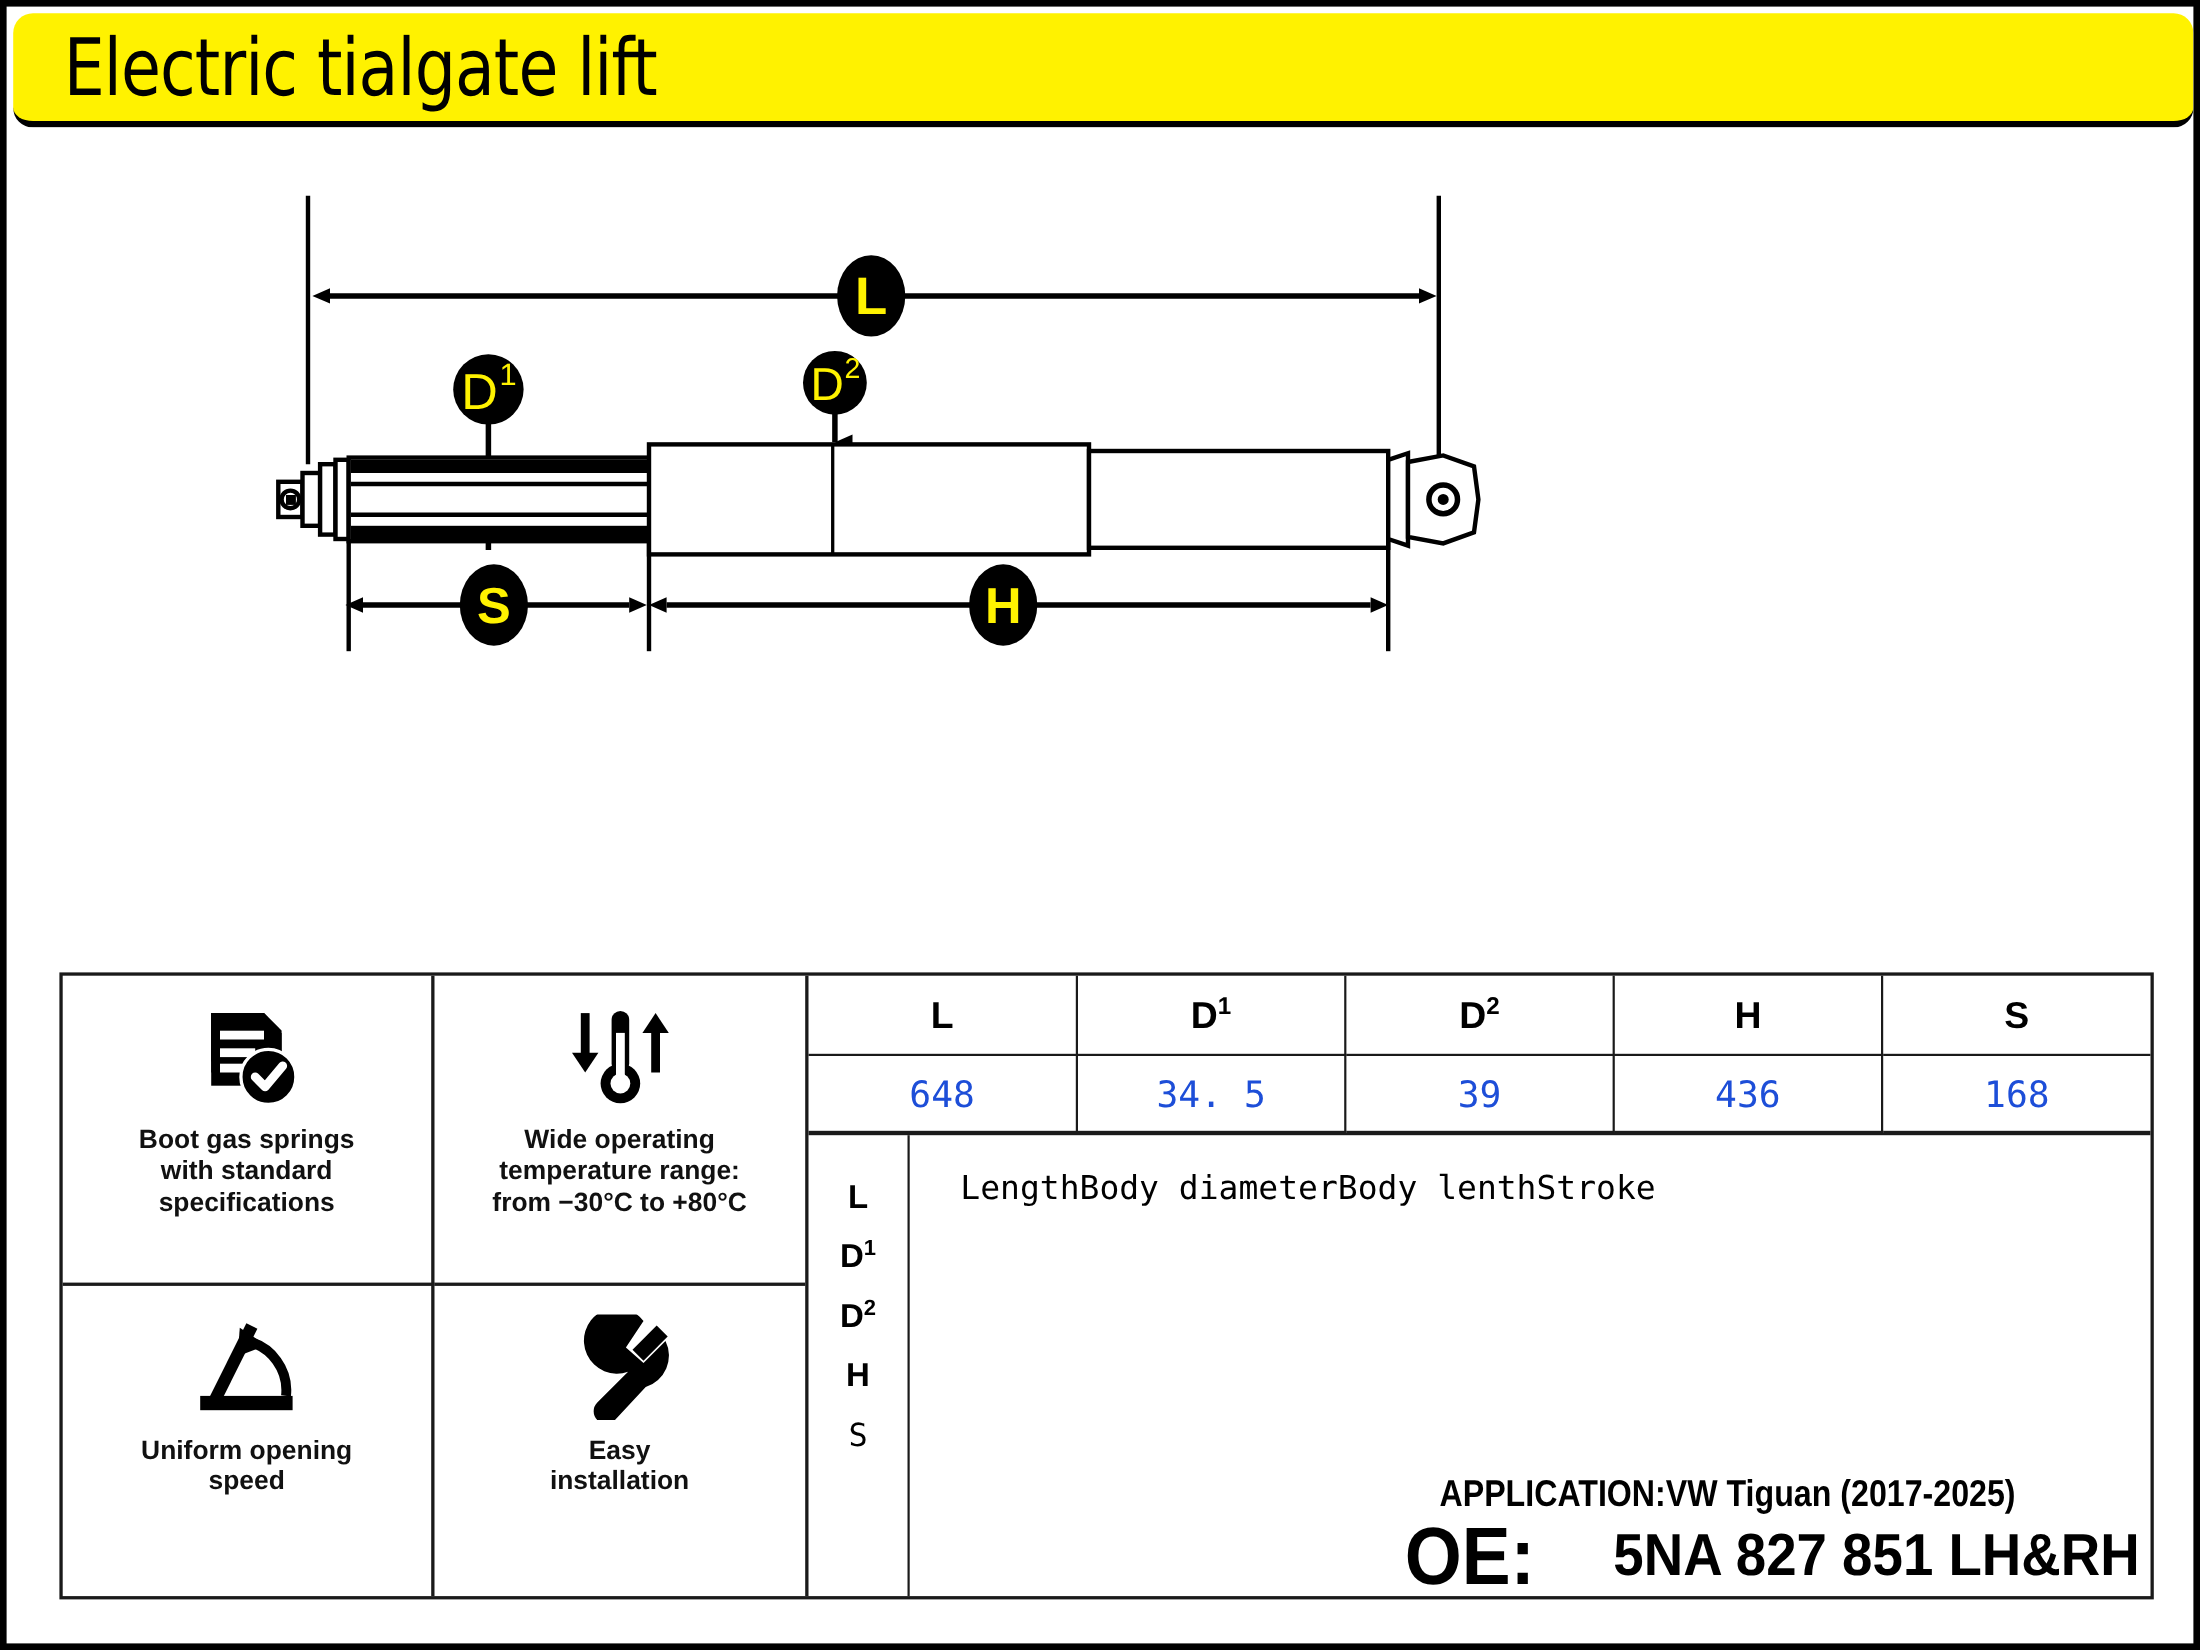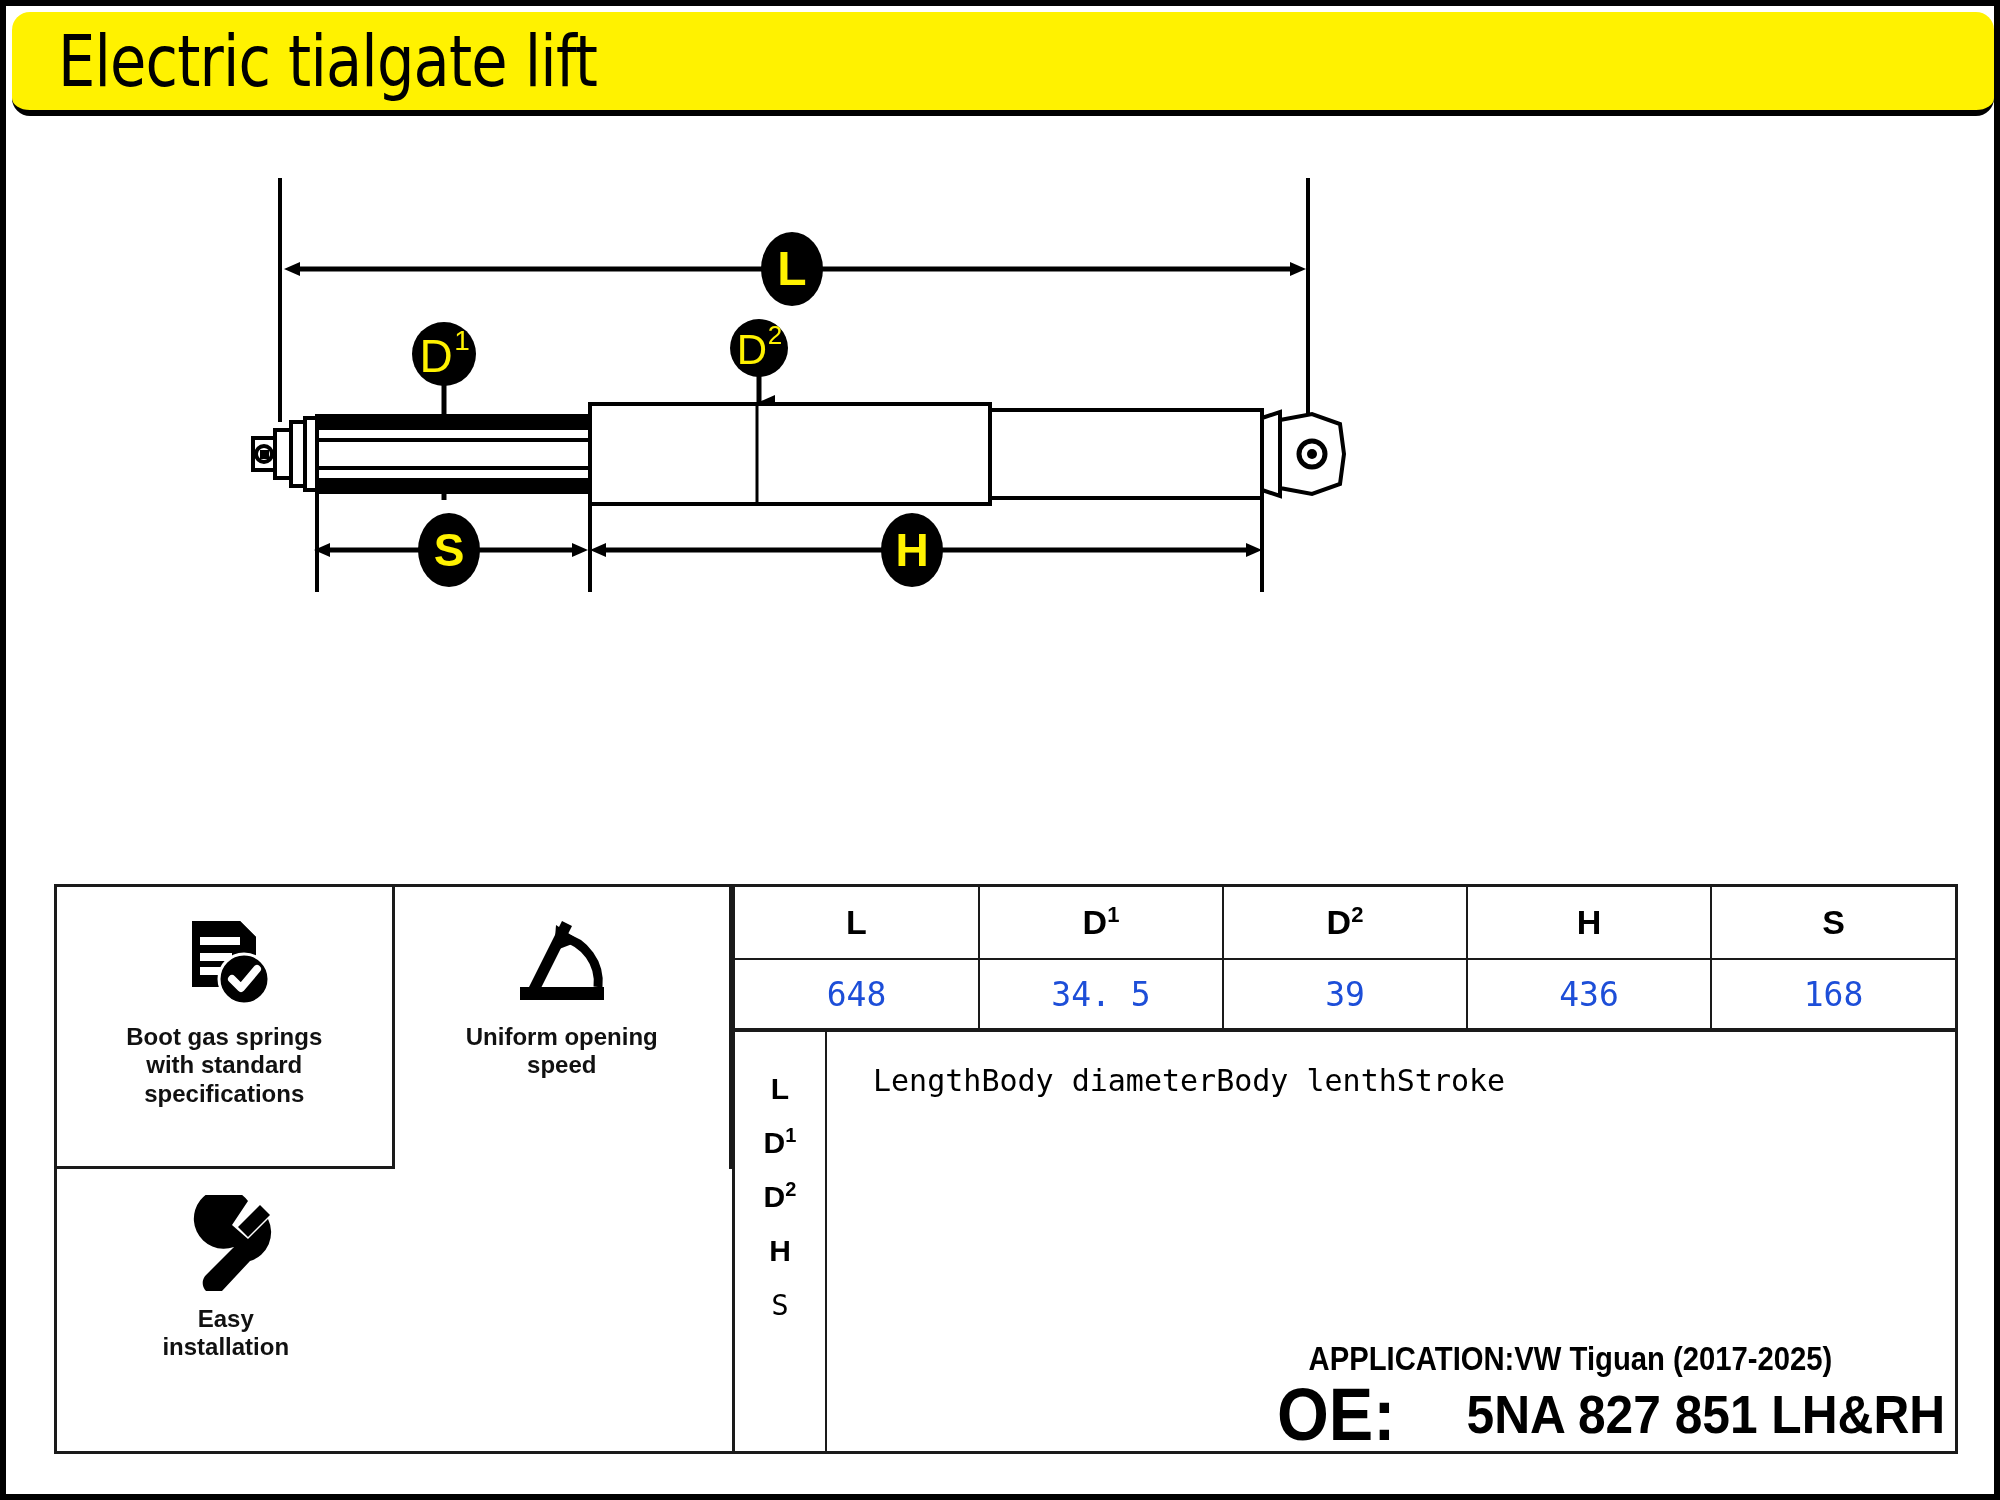--- a/index.html
+++ b/index.html
@@ -357,20 +357,46 @@
             <circle cx="68" cy="66" r="25" fill="#000"></circle>
             <circle cx="68" cy="66" r="25" fill="#000" stroke="#fff" stroke-width="3"></circle>
             <path d="M56 66 L65 75 L81 56" stroke="#fff" stroke-width="8" fill="none" stroke-linecap="round" stroke-linejoin="round"></path>
           </svg>
         </div>
         <div class="feature-label">Boot gas springs
 with standard
 specifications</div>
       </div>
 
+      <div class="feature-cell bb">
+        <div class="feature-icon">
+          <svg width="110" height="96" viewBox="0 0 110 96">
+
+            <g fill="#000">
+              <rect x="20" y="8" width="8" height="42"></rect>
+              <path d="M12 44 L24 62 L36 44 Z"></path>
+            </g>
+
+            <g>
+              <rect x="48" y="6" width="16" height="56" rx="8" fill="#000"></rect>
+              <circle cx="56" cy="72" r="18" fill="#000"></circle>
+              <circle cx="56" cy="72" r="9" fill="#fff"></circle>
+              <rect x="52" y="26" width="8" height="42" fill="#fff"></rect>
+            </g>
+
+            <g fill="#000">
+              <rect x="84" y="20" width="8" height="42"></rect>
+              <path d="M76 26 L88 8 L100 26 Z"></path>
+            </g>
+          </svg>
+        </div>
+        <div class="feature-label">Wide operating
+temperature range:
+from −30°C to +80°C</div>
+      </div>
 
       <div class="feature-cell br">
         <div class="feature-icon">
           <svg width="104" height="96" viewBox="0 0 104 96">
             <rect x="10" y="74" width="84" height="13" fill="#000"></rect>
             <path d="M16 80 L52 8 L62 13 L26 85 Z" fill="#000"></path>
             <path d="M88 74 A46 46 0 0 0 52 24" stroke="#000" stroke-width="9" fill="none"></path>
             <path d="M46 12 L70 28 L44 38 Z" fill="#000"></path>
           </svg>
         </div>

